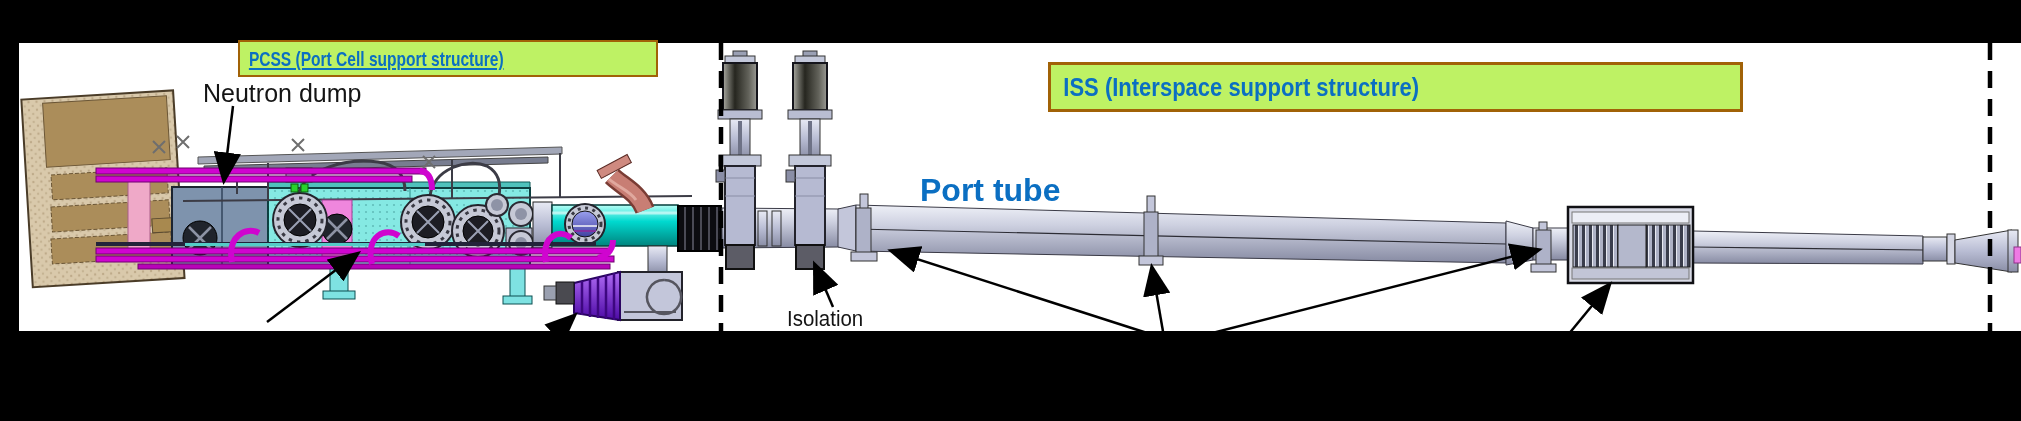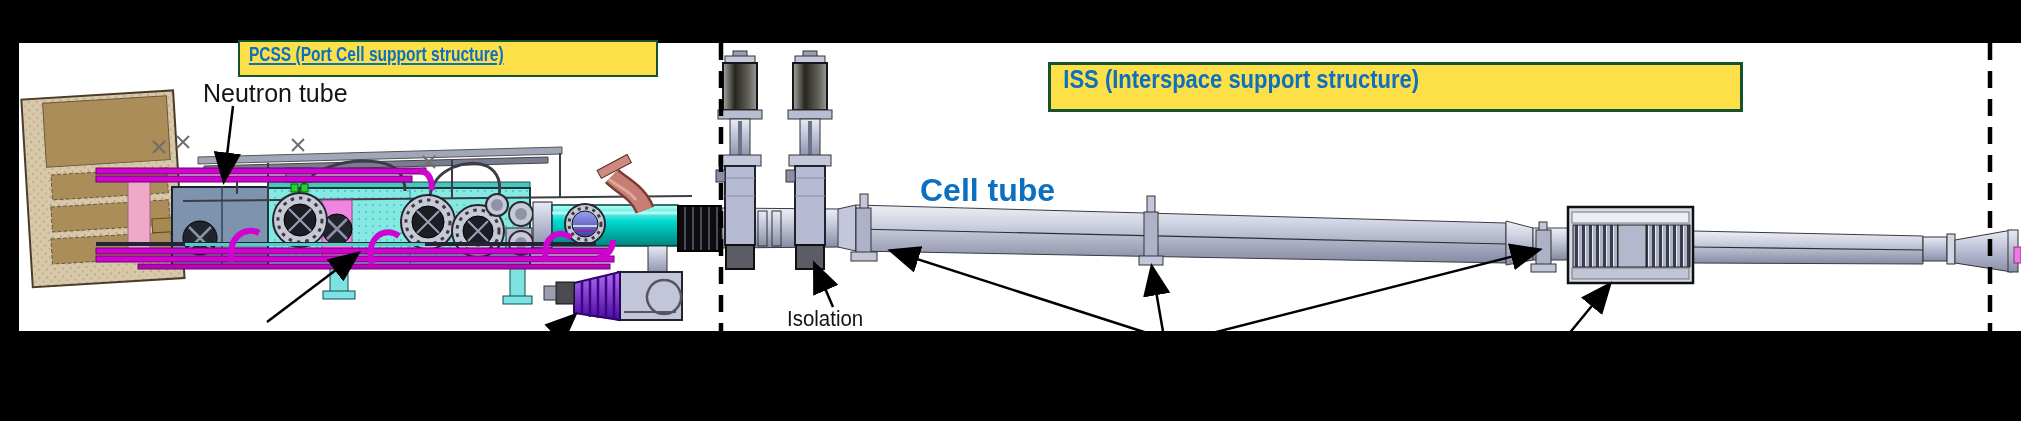--- a/index.html
+++ b/index.html
@@ -3,22 +3,22 @@
 <meta charset="utf-8">
 <style>
   html,body{margin:0;padding:0;background:#000;}
   #stage{position:relative;width:2021px;height:421px;background:#ffffff;overflow:hidden;
          font-family:"Liberation Sans",sans-serif;}
   #cad{position:absolute;left:0;top:0;z-index:1;}
   .bar{position:absolute;background:#000;z-index:10;}
   #bar-top{left:0;top:0;width:2021px;height:43px;}
   #bar-bottom{left:0;top:331px;width:2021px;height:90px;}
   #bar-left{left:0;top:0;width:19px;height:421px;}
-  .labelbox{position:absolute;background:#fde047;border:2px solid #14532d;z-index:12;
-            display:flex;box-sizing:border-box;}
+  .labelbox{position:absolute;background:#bef264;border:2px solid #a16207;z-index:12;
+            display:flex;align-items:center;box-sizing:border-box;}
   #pcss-box{left:238px;top:40px;width:420px;height:37px;}
   #iss-box{left:1048px;top:62px;width:695px;height:50px;border-width:3px;}
   .bluetxt{color:#0b6fc2;font-weight:bold;white-space:nowrap;}
   #pcss-box .bluetxt{font-size:21px;padding-left:12px;text-decoration:underline;
      transform:scaleX(.74);transform-origin:0 50%;}
   #iss-box .bluetxt{font-size:25px;padding-left:14px;
      transform:scaleX(.88);transform-origin:0 50%;}
   .floatlabel{position:absolute;z-index:12;white-space:nowrap;color:#141414;}
   #sight-label{left:920px;top:172px;font-size:32px;font-weight:bold;color:#0b6fc2;}
   #neutron-label{left:203px;top:79px;font-size:25px;}
@@ -315,20 +315,20 @@
     <line x1="721" y1="43" x2="721" y2="334" stroke="#000" stroke-width="4.5" stroke-dasharray="17 11"></line>
     <line x1="1990" y1="43" x2="1990" y2="334" stroke="#000" stroke-width="4.5" stroke-dasharray="17 11"></line>
   </svg>
 
   <div class="labelbox" id="pcss-box">
     <span class="bluetxt">PCSS (Port Cell support structure)</span>
   </div>
   <div class="labelbox" id="iss-box">
     <span class="bluetxt">ISS (Interspace support structure)</span>
   </div>
-  <div class="floatlabel" id="sight-label">Cell tube</div>
-  <div class="floatlabel" id="neutron-label">Neutron tube</div>
+  <div class="floatlabel" id="sight-label">Port tube</div>
+  <div class="floatlabel" id="neutron-label">Neutron dump</div>
   <div class="floatlabel" id="isolation-label">Isolation</div>
 
   <div class="bar" id="bar-top"></div>
   <div class="bar" id="bar-bottom"></div>
   <div class="bar" id="bar-left"></div>
 </div>
 
 </body></html>

